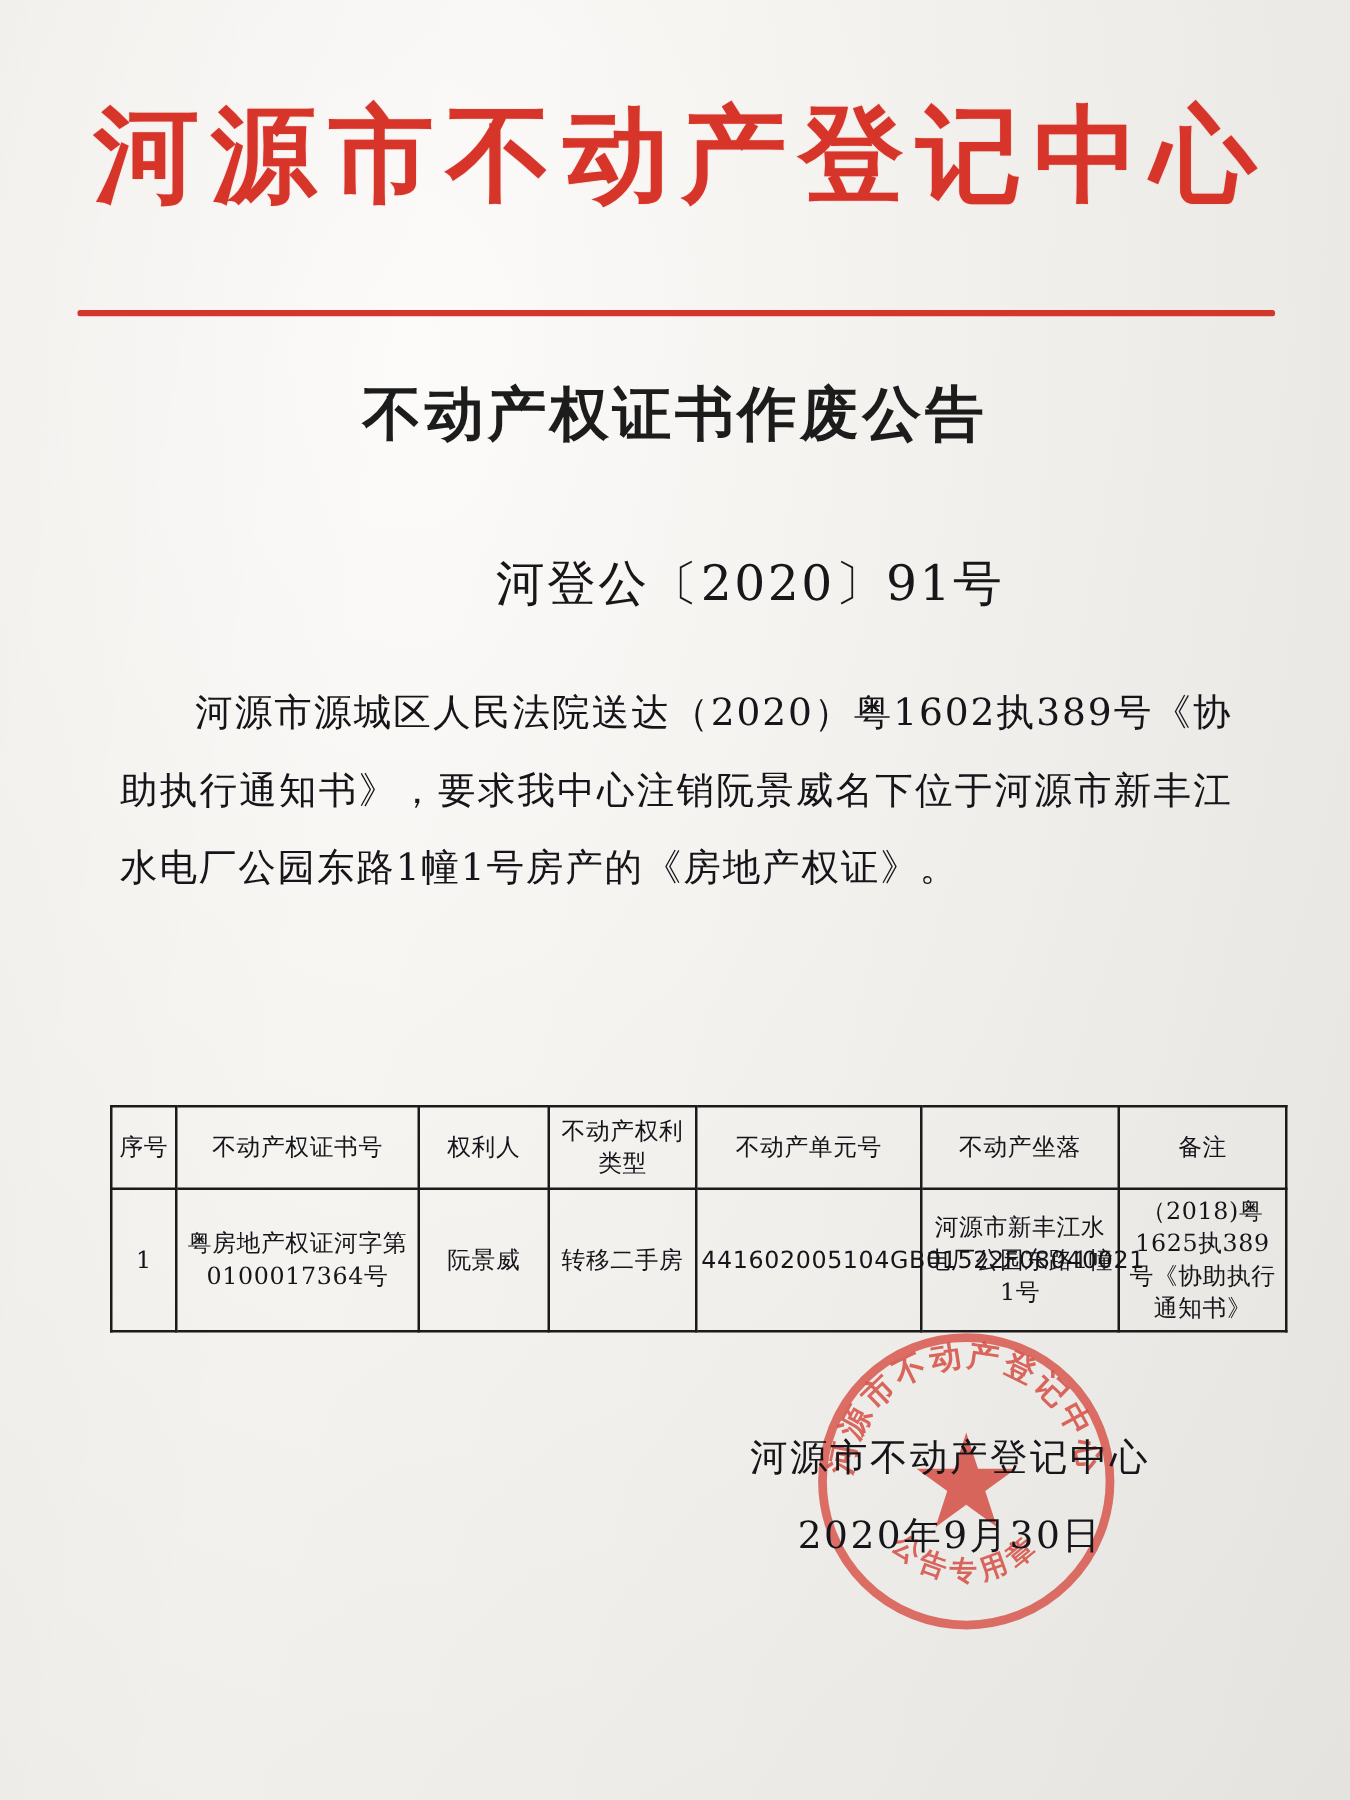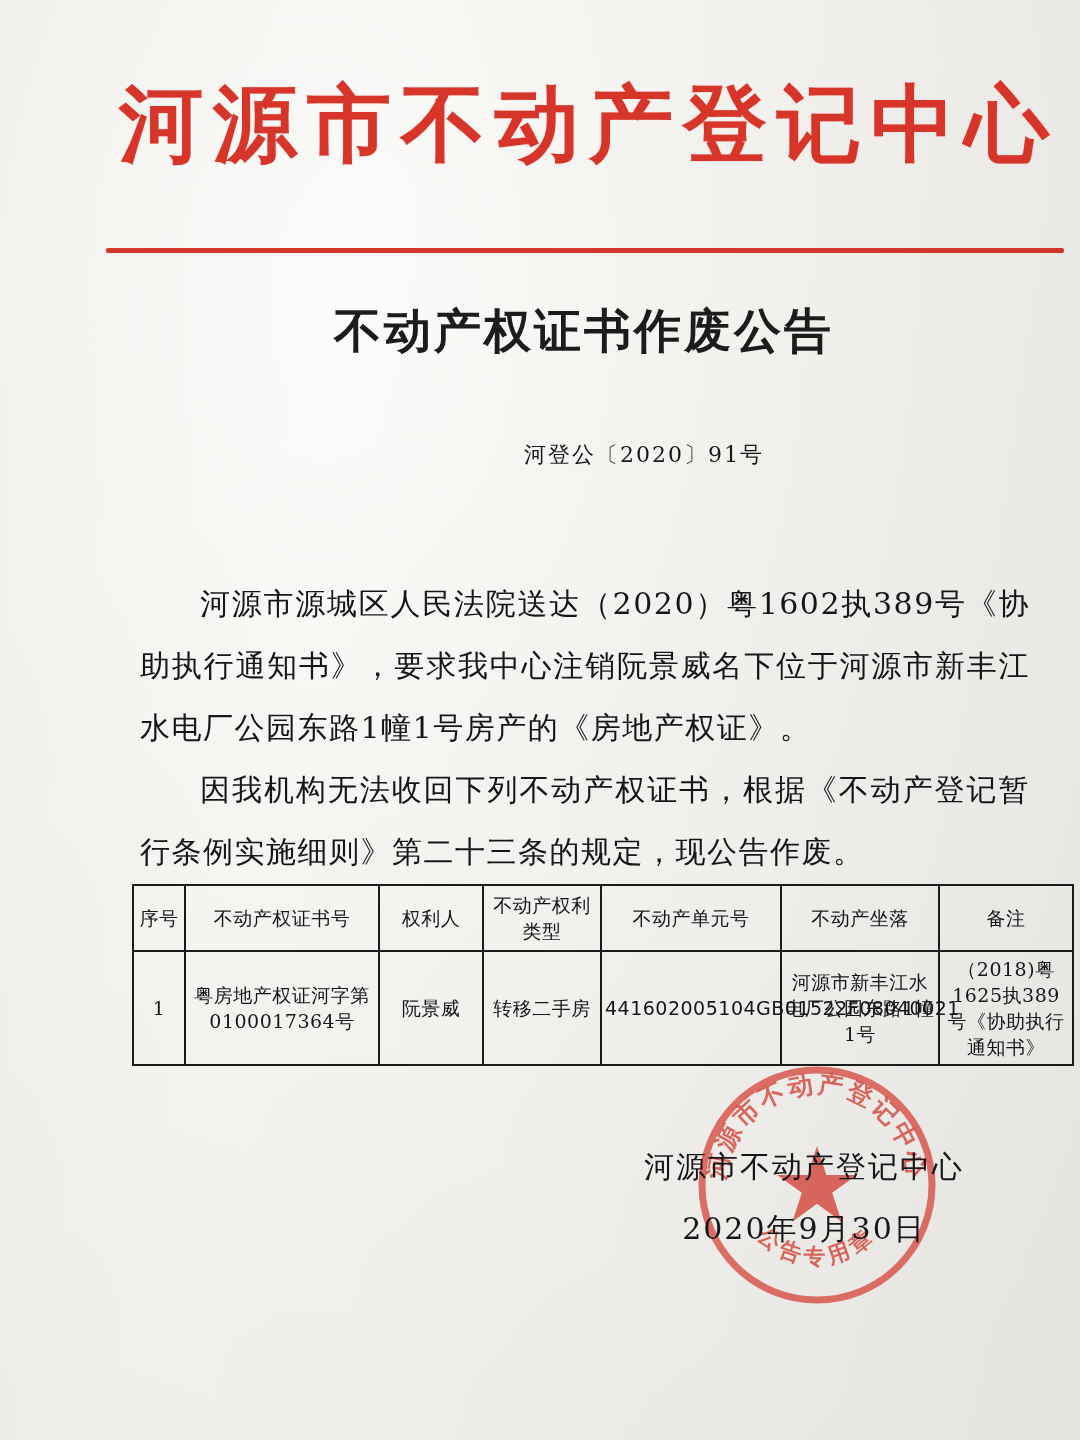--- a/index.html
+++ b/index.html
@@ -26,21 +26,20 @@
     position: absolute;
     inset: 0;
     background:
       linear-gradient(100deg, rgba(0,0,0,0.02) 0%, rgba(0,0,0,0) 30%, rgba(0,0,0,0.03) 100%);
     pointer-events: none;
   }
   .sheet {
     position: absolute;
     inset: 0;
     padding: 16px;
-    margin-left: 44px;
   }
 
   
   .org-title {
     position: absolute;
     top: 74px;
     left: 0;
     width: 1080px;
     text-align: center;
     color: #d8352a;
@@ -76,29 +75,29 @@
   }
 
   .doc-number {
     position: absolute;
     top: 440px;
     left: 0;
     width: 1080px;
     text-align: center;
     padding-left: 120px;
     box-sizing: border-box;
-    font-size: 22px;
+    font-size: 39px;
     letter-spacing: 2px;
     color: #17171a;
   }
 
   
   .body-text {
     position: absolute;
-    top: 573px;
+    top: 540px;
     left: 96px;
     width: 890px;
     font-size: 30px;
     line-height: 62px;
     color: #15151a;
     letter-spacing: 1.5px;
     text-align: justify;
   }
   .body-text p {
     margin: 0;
@@ -182,21 +181,20 @@
   <div class="org-title">河源市不动产登记中心</div>
 
   <div class="org-rule"></div>
 
   <div class="doc-title">不动产权证书作废公告</div>
 
   <div class="doc-number">河登公〔2020〕91号</div>
 
   <div class="body-text">
     <p>河源市源城区人民法院送达（2020）粤1602执389号《协助执行通知书》，要求我中心注销阮景威名下位于河源市新丰江水电厂公园东路1幢1号房产的《房地产权证》。</p>
-    <p>因我机构无法收回下列不动产权证书，根据《不动产登记暂行条例实施细则》第二十三条的规定，现公告作废。</p>
   </div>
 
   <div class="cert-table-wrap">
     <table class="cert-table">
       <thead>
         <tr>
           <th class="col-seq">序号</th>
           <th class="col-certno">不动产权证书号</th>
           <th class="col-owner">权利人</th>
           <th class="col-type">不动产权利类型</th>

